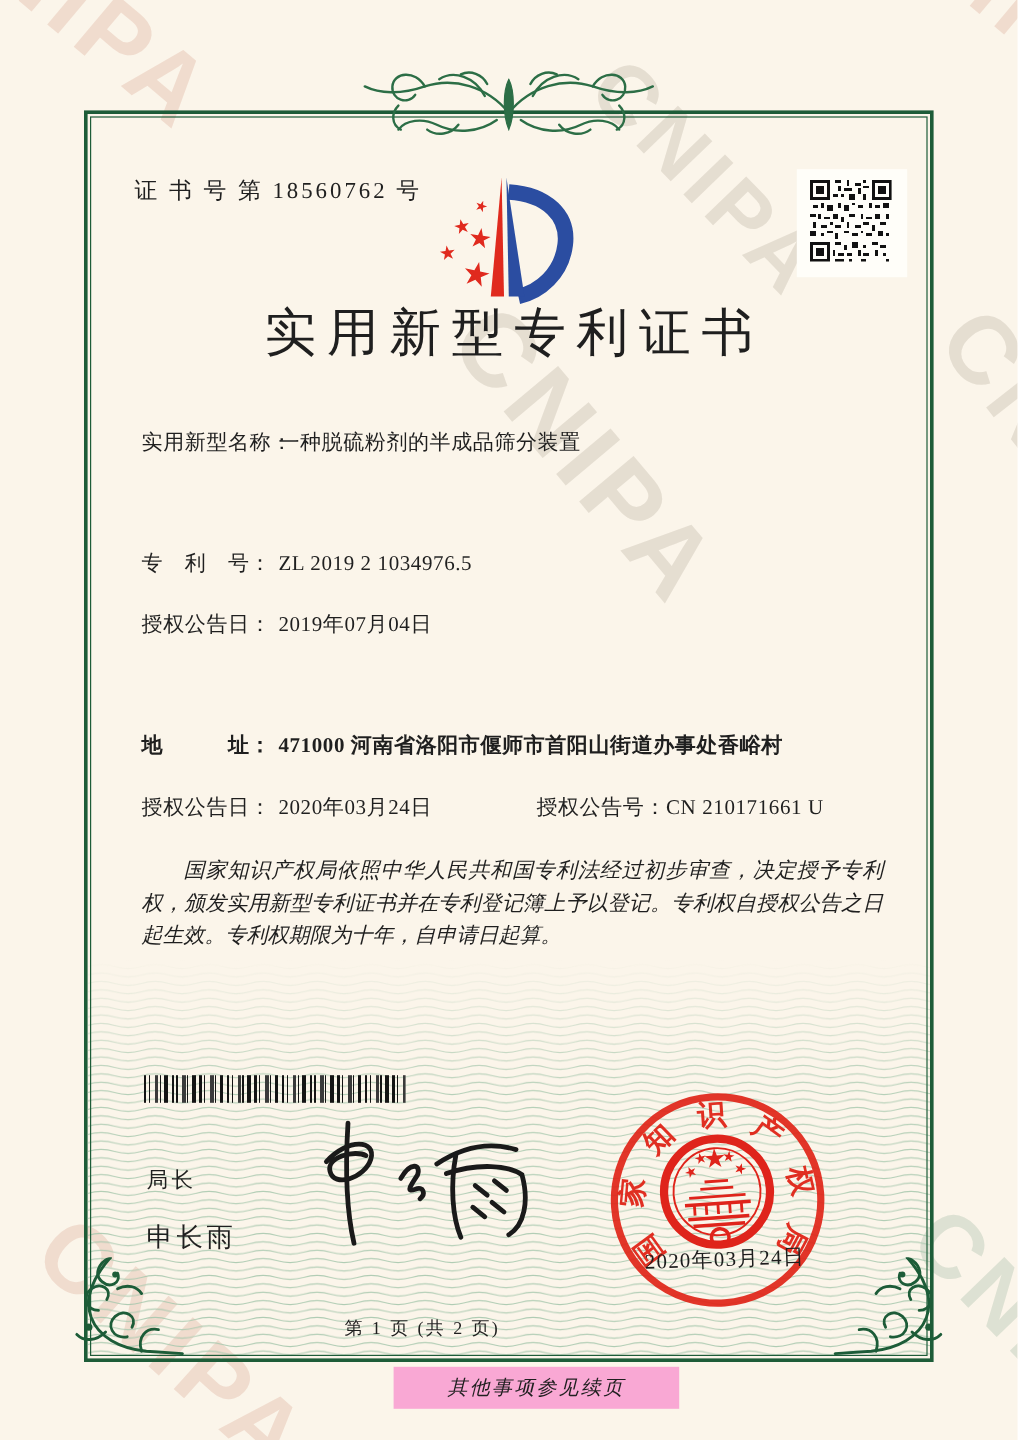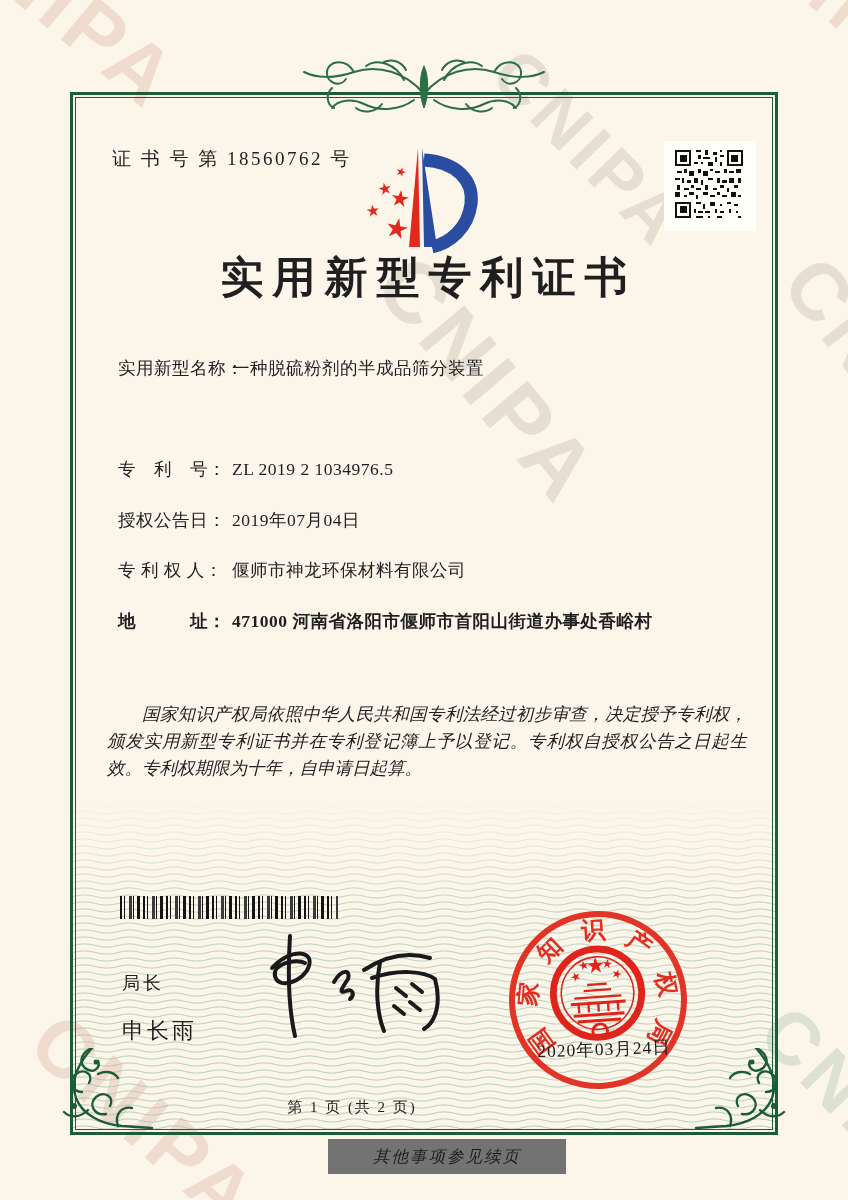--- a/index.html
+++ b/index.html
@@ -36,34 +36,34 @@
   .corner-fl{position:absolute;top:1048px;}
   .corner-left{left:62px;}
   .corner-right{left:694px;transform:scaleX(-1);}
   
   .cert-no{position:absolute;left:112px;top:146px;font-size:19px;letter-spacing:2.5px;}
   .qr-patch{position:absolute;left:664px;top:141px;width:92px;height:90px;background:#fffef9;}
   .qr{position:absolute;left:11px;top:9px;}
   .logo{position:absolute;left:352px;top:144px;}
   .doc-title{
     position:absolute;left:70px;top:249px;width:708px;text-align:center;
-    font-size:43px;font-weight:bold;letter-spacing:9px;text-indent:9px;
+    font-size:43px;font-weight:normal;letter-spacing:9px;text-indent:9px;
   }
   
   .row{position:absolute;left:118px;font-size:17.5px;letter-spacing:.5px;white-space:nowrap;}
   .lbl{display:inline-block;width:114px;}
   .r0{top:356px;} .r1{top:407px;} .r2{top:457px;}
   .r3{top:508px;} .r4{top:558px;} .r5{top:609px;font-weight:bold;} .r6{top:660px;}
   .val-grant{display:inline-block;width:215px;}
   
   .body-text{
     position:absolute;left:103px;top:697px;width:648px;
     font-size:17.5px;line-height:26.8px;font-style:italic;text-align:justify;
   }
-  .body-text p{margin:4px;text-indent:2em;}
+  .body-text p{margin:15px;text-indent:2em;}
   
   .barcode{
     position:absolute;left:120px;top:896px;width:218px;height:23px;
     background-image:repeating-linear-gradient(90deg,
       #141414 0px,#141414 2px, rgba(0,0,0,0) 2px,rgba(0,0,0,0) 4px,
       #141414 4px,#141414 5px, rgba(0,0,0,0) 5px,rgba(0,0,0,0) 9px,
       #3a3a3a 9px,#3a3a3a 12px, rgba(0,0,0,0) 12px,rgba(0,0,0,0) 13px,
       #141414 13px,#141414 14px, rgba(0,0,0,0) 14px,rgba(0,0,0,0) 17px,
       #141414 17px,#141414 20px, rgba(0,0,0,0) 20px,rgba(0,0,0,0) 23px);
   }
@@ -78,21 +78,21 @@
     position:absolute;left:50%;top:50%;width:28px;height:28px;margin:-14px 0 0 -14px;
     color:rgba(223,36,23,.95);font-size:24px;font-weight:bold;text-align:center;line-height:28px;
     transform:rotate(var(--a)) translateY(-70px);
   }
   .emblem{position:absolute;left:44px;top:38px;}
   .seal-date{
     position:absolute;left:533px;top:1037px;width:142px;text-align:center;
     font-size:17.5px;color:#1d1d1d;letter-spacing:1px;transform:rotate(-2deg);
   }
   .page-info{position:absolute;left:0;top:1098px;width:704px;text-align:center;font-size:15px;letter-spacing:2px;}
-  .footer-patch{position:absolute;left:328px;top:1139px;width:238px;height:35px;background:#737373;}
+  .footer-patch{position:absolute;left:328px;top:1139px;width:238px;height:35px;background:#f9a8d4;}
   .footer-note{width:100%;text-align:center;line-height:35px;font-size:16.5px;letter-spacing:2px;font-style:italic;}
 </style>
 </head>
 <body>
 
 <div class="page">
 
   <span class="wm wm1 wm-pink">CNIPA</span>
   <span class="wm wm2 wm-gray">CNIPA</span>
   <span class="wm wm3 wm-pink">CNIPA</span>
@@ -265,25 +265,25 @@
 
   <div class="row r0">
     <span class="lbl">实用新型名称：</span><span class="val">一种脱硫粉剂的半成品筛分装置</span>
   </div>
   <div class="row r2">
     <span class="lbl">专　利　号：</span><span class="val">ZL 2019 2 1034976.5</span>
   </div>
   <div class="row r3">
     <span class="lbl">授权公告日：</span><span class="val">2019年07月04日</span>
   </div>
-  <div class="row r4">
-    <span class="lbl">专 利 权 人：</span><span class="val">偃师市神龙环保材料有限公司</span>
-  </div>
   <div class="row r5">
     <span class="lbl">地　　　址：</span><span class="val">471000 河南省洛阳市偃师市首阳山街道办事处香峪村</span>
+  </div>
+  <div class="row r6">
+    <span class="lbl">授权公告日：</span><span class="val val-grant">2020年03月24日</span><span class="lbl2">授权公告号：</span><span class="val">CN 210171661 U</span>
   </div>
 
   <div class="body-text">
     <p>国家知识产权局依照中华人民共和国专利法经过初步审查，决定授予专利权，颁发实用新型专利证书并在专利登记簿上予以登记。专利权自授权公告之日起生效。专利权期限为十年，自申请日起算。</p>
   </div>
 
   <div class="barcode"></div>
 
   <div class="director-title">局长</div>
   <div class="director-name">申长雨</div>

